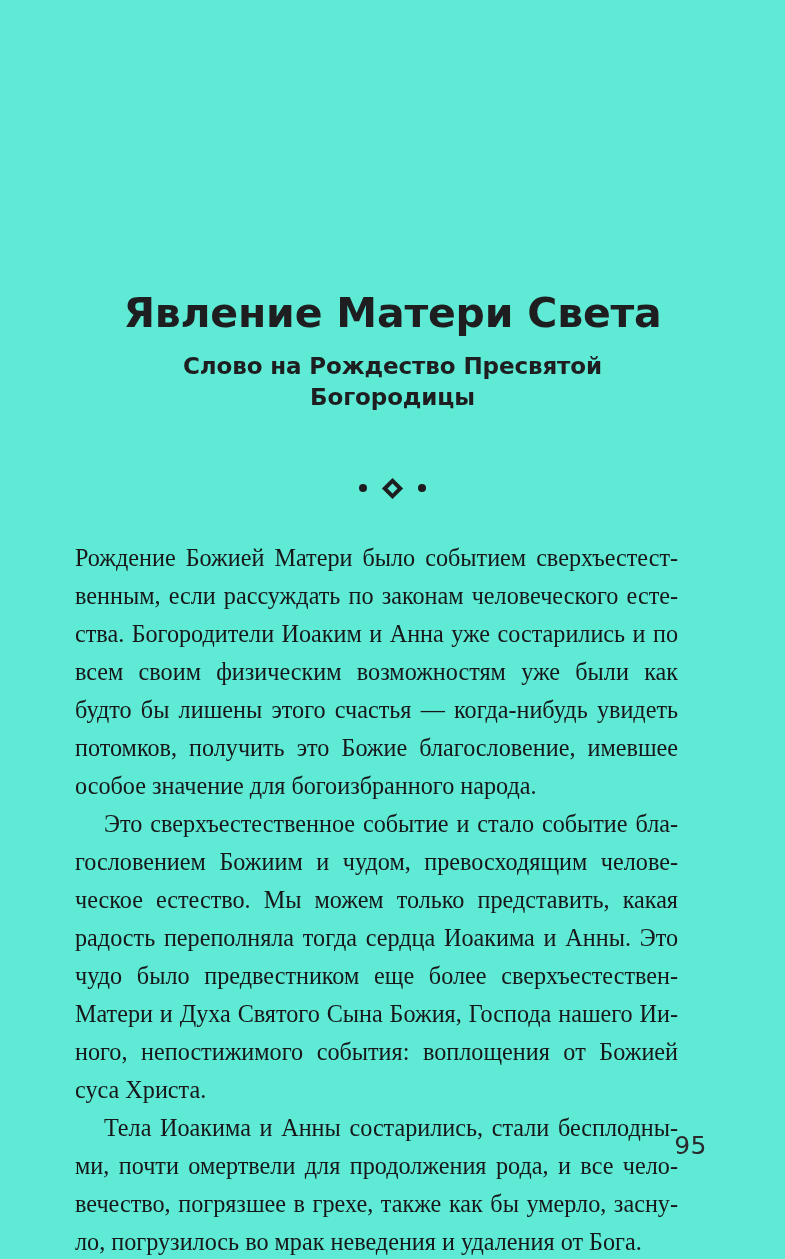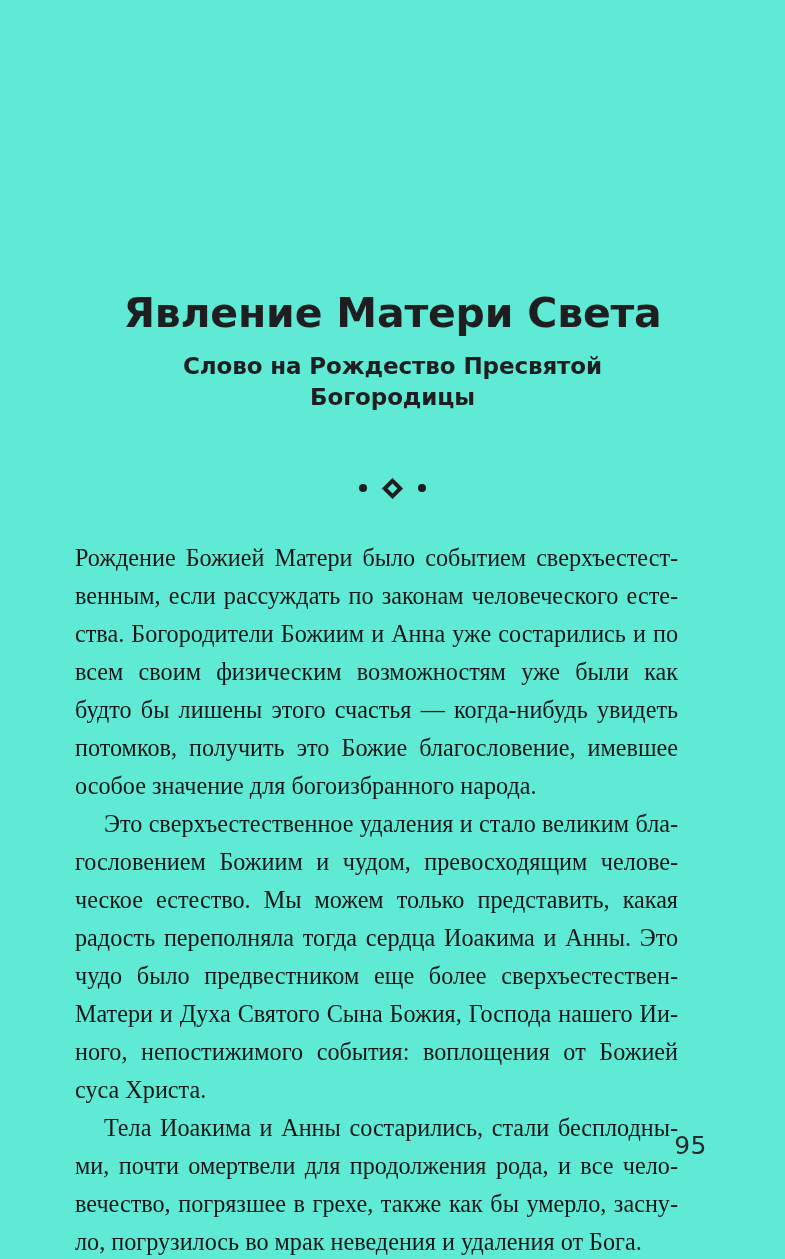--- a/index.html
+++ b/index.html
@@ -129,28 +129,28 @@
   <div class="ornament">
     <span class="orn-dot"></span>
     <span class="orn-diamond"></span>
     <span class="orn-dot"></span>
   </div>
 
   <div class="body-text">
     <p class="first" style="text-indent: 0px;">
       <span style="display: block; white-space: normal; text-indent: 0px; text-align-last: justify; text-align: justify;">Рождение Божией Матери было событием сверхъестест-</span>
       <span style="display: block; white-space: normal; text-align-last: justify; text-align: justify;">венным, если рассуждать по законам человеческого есте-</span>
-      <span style="display: block; white-space: normal; text-align-last: justify; text-align: justify;">ства. Богородители Божиим и Анна уже состарились и по</span>
+      <span style="display: block; white-space: normal; text-align-last: justify; text-align: justify;">ства. Богородители Иоаким и Анна уже состарились и по</span>
       <span style="display: block; white-space: normal; text-align-last: justify; text-align: justify;">всем своим физическим возможностям уже были как</span>
       <span style="display: block; white-space: normal; text-align-last: justify; text-align: justify;">будто бы лишены этого счастья — когда-нибудь увидеть</span>
       <span style="display: block; white-space: normal; text-align-last: justify; text-align: justify;">потомков, получить это Божие благословение, имевшее</span>
       <span style="display: block; white-space: nowrap;">особое значение для богоизбранного народа.</span>
     </p>
     <p style="text-indent: 0px;">
-      <span style="display: block; white-space: normal; text-indent: 29px; text-align-last: justify; text-align: justify;">Это сверхъестественное удаления и стало великим бла-</span>
+      <span style="display: block; white-space: normal; text-indent: 29px; text-align-last: justify; text-align: justify;">Это сверхъестественное событие и стало событие бла-</span>
       <span style="display: block; white-space: normal; text-align-last: justify; text-align: justify;">гословением Божиим и чудом, превосходящим челове-</span>
       <span style="display: block; white-space: normal; text-align-last: justify; text-align: justify;">ческое естество. Мы можем только представить, какая</span>
       <span style="display: block; white-space: normal; text-align-last: justify; text-align: justify;">радость переполняла тогда сердца Иоакима и Анны. Это</span>
       <span style="display: block; white-space: normal; text-align-last: justify; text-align: justify;">чудо было предвестником еще более сверхъестествен-</span>
       <span style="display: block; white-space: normal; text-align-last: justify; text-align: justify;">Матери и Духа Святого Сына Божия, Господа нашего Ии-</span>
       <span style="display: block; white-space: normal; text-align-last: justify; text-align: justify;">ного, непостижимого события: воплощения от Божией</span>
       <span style="display: block; white-space: nowrap;">суса Христа.</span>
     </p>
     <p style="text-indent: 0px;">
       <span style="display: block; white-space: normal; text-indent: 29px; text-align-last: justify; text-align: justify;">Тела Иоакима и Анны состарились, стали бесплодны-</span>

